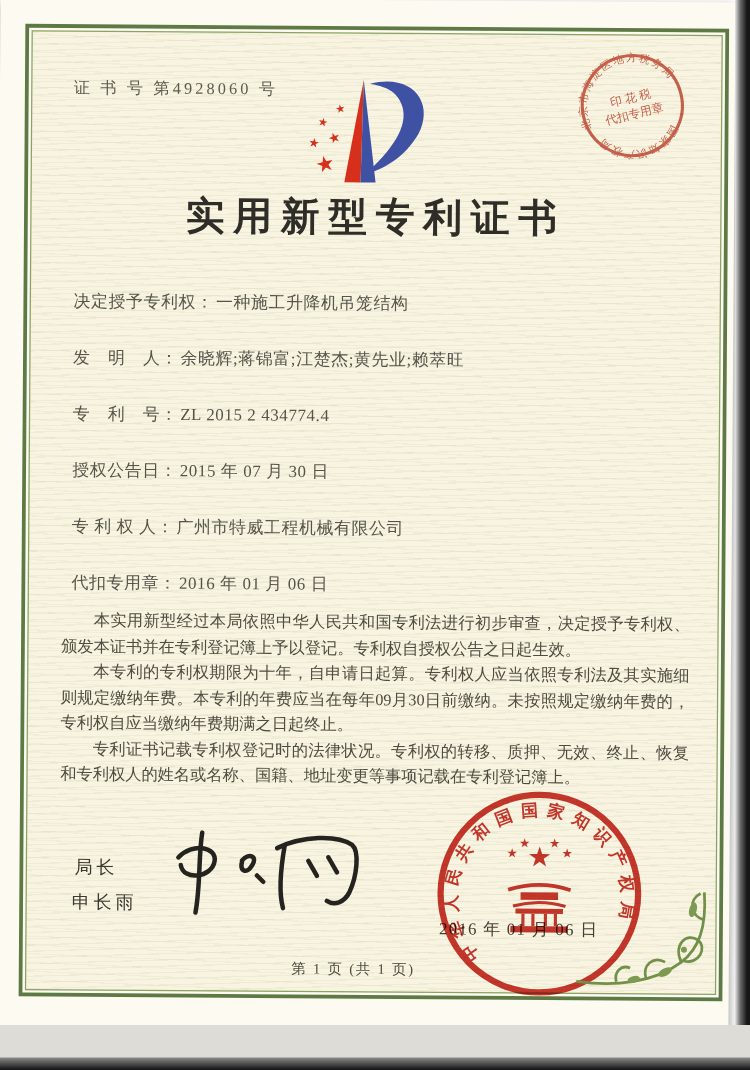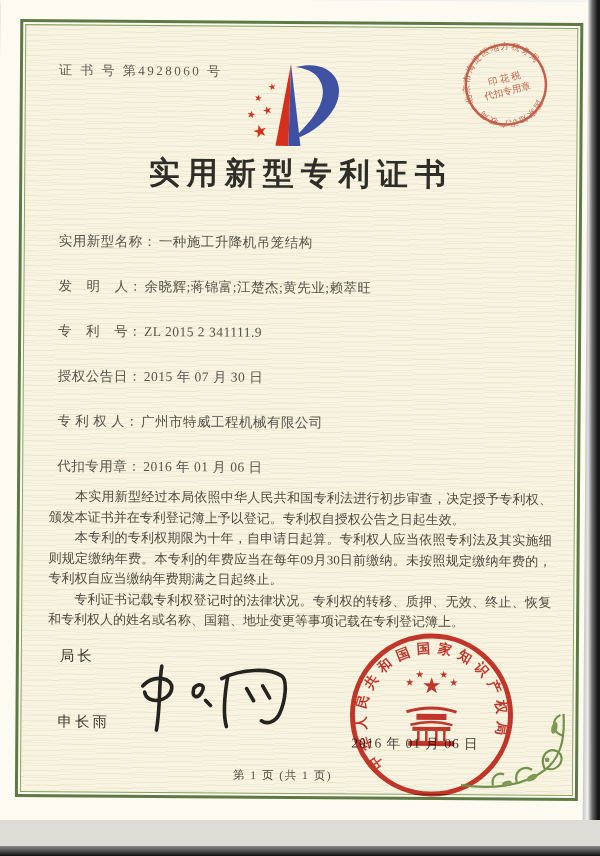--- a/index.html
+++ b/index.html
@@ -58,21 +58,21 @@
   .field-value { margin-left:2px; }
   .paragraphs {
     position:absolute; left:26px; right:22px; top:461px;
     font-size:13px; line-height:20.5px; color:var(--ink,#4e4c41); text-align:justify;
   }
   .paragraphs p { margin:0; text-indent:2em; }
   .signer-title, .signer-name {
     position:absolute; font-family:"Liberation Sans",sans-serif;
     font-size:14.5px; letter-spacing:3px; color:#3a3931; white-space:nowrap;
   }
-  .signer-title { left:38px; top:621px; }
+  .signer-title { left:38px; top:659px; }
   .signer-name  { left:36px; top:687px; }
   .signature-svg { position:absolute; left:110px; top:630px; }
   .seal-date {
     position:absolute; left:330px; top:707px; white-space:nowrap;
     font-size:13.5px; letter-spacing:1px; color:#413f35;
   }
   .seal-svg {
     position:absolute; left:325px; top:602px;
     mix-blend-mode:multiply; opacity:.92;
   }
@@ -134,27 +134,27 @@
             </text>
             <text class="stamp-text" x="50" y="47" text-anchor="middle" font-size="9.5">印 花 税</text>
             <text class="stamp-text" x="50" y="60" text-anchor="middle" font-size="9.5">代扣专用章</text>
           </g>
         </svg>
 
         <div class="page-title">实用新型专利证书</div>
 
         <div class="fields">
           <div class="field-row">
-            <span class="field-label">实用新型名称：</span><span class="field-value">一种施工升降机吊笼结构</span>
+            <span class="field-label">决定授予专利权：</span><span class="field-value">一种施工升降机吊笼结构</span>
           </div>
           <div class="field-row">
             <span class="field-label">发　明　人：</span><span class="field-value">余晓辉;蒋锦富;江楚杰;黄先业;赖萃旺</span>
           </div>
           <div class="field-row">
-            <span class="field-label">专　利　号：</span><span class="field-value">ZL 2015 2 341111.9</span>
+            <span class="field-label">专　利　号：</span><span class="field-value">ZL 2015 2 434774.4</span>
           </div>
           <div class="field-row">
             <span class="field-label">授权公告日：</span><span class="field-value">2015 年 07 月 30 日</span>
           </div>
           <div class="field-row">
             <span class="field-label">专 利 权 人：</span><span class="field-value">广州市特威工程机械有限公司</span>
           </div>
           <div class="field-row">
             <span class="field-label">代扣专用章：</span><span class="field-value">2016 年 01 月 06 日</span>
           </div>

